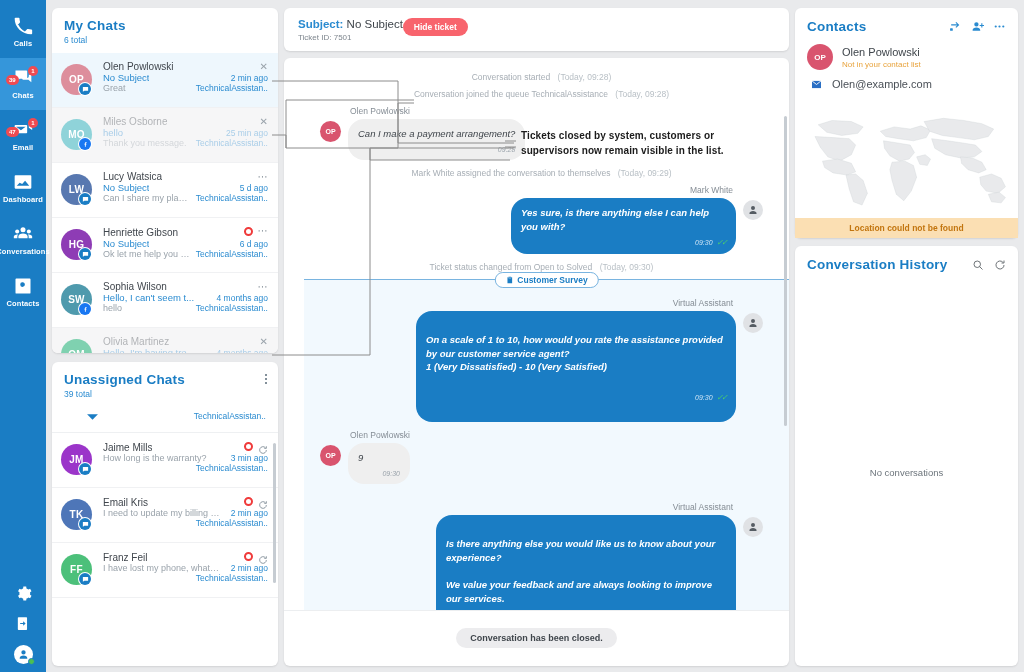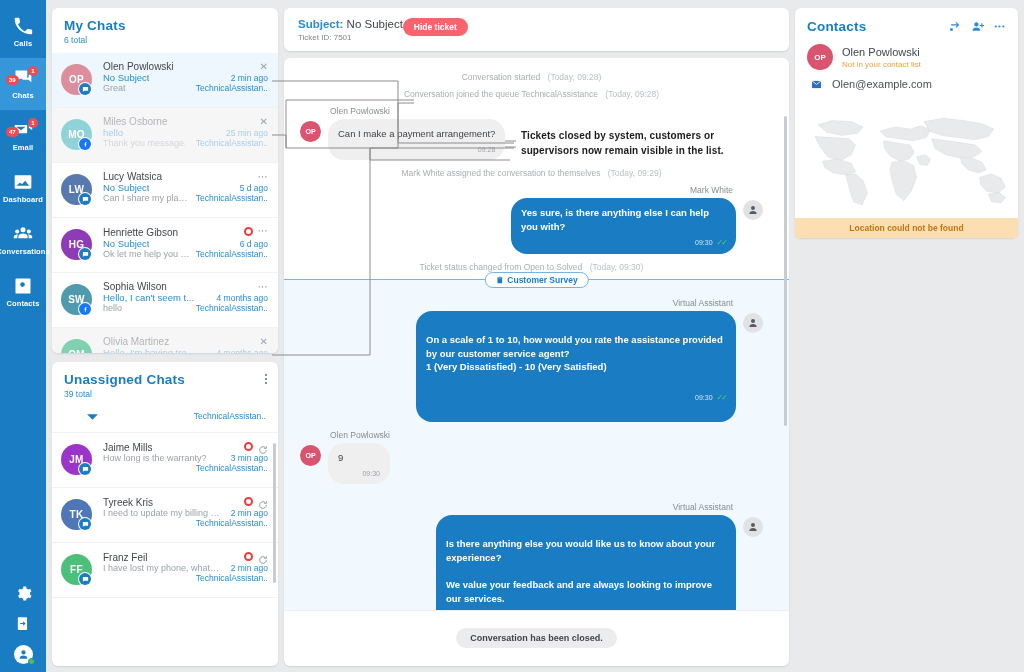--- a/index.html
+++ b/index.html
@@ -107,31 +107,31 @@
   .ticket-head { padding: 10px 14px 9px 14px; display: flex; align-items: flex-start; justify-content: flex-start; }
   .subj { font-size: 11.5px; color: #3f454b; }
   .subj b { color: #2a8bd0; }
   .tid { font-size: 8px; color: #7e868e; margin-top: 3px; }
   .hide-btn {
     background: #f8646d; color: #fff; border: none; border-radius: 11px;
     font-size: 8.5px; font-weight: bold; padding: 4px 11px; cursor: pointer;
     font-family: "Liberation Sans", sans-serif;
   }
   .convo { flex: 1 1 auto; position: relative; overflow: hidden; display: flex; flex-direction: column; }
-  .convo-scroll { flex: 1 1 auto; padding: 9px 26px 16px 16px; overflow: hidden; position: relative; }
+  .convo-scroll { flex: 1 1 auto; padding: 9px 26px 16px 16px; overflow: hidden; position: relative; margin-left: 20px; }
   .sysline { text-align: center; font-size: 8.5px; color: #a7aeb5; margin: 5px 0 7px; }
   .sysline .t { color: #b9c0c6; margin-left: 5px; }
 
   .msg-block { margin: 4px 0 8px; }
   .msg-name { font-size: 8.5px; color: #858d95; margin-bottom: 3px; }
   .msg-row { display: flex; align-items: flex-start; gap: 7px; }
   .msg-row.right { justify-content: flex-end; }
   .bub {
     border-radius: 16px; padding: 8px 10px 5px; font-size: 9.5px; line-height: 1.45;
-    position: relative; max-width: 330px;
+    position: relative; max-width: 330px; font-style: italic;
   }
   .bub.in { background: #efefef; color: #3f454b; min-width: 88px; }
   .bub.out { background: #1a7dc4; color: #fff; font-weight: bold; }
   .bub .meta { display: flex; align-items: center; justify-content: flex-end; gap: 4px; margin-top: 4px; font-size: 7px; font-weight: normal; }
   .bub.in .meta { color: #9aa3ab; }
   .bub.out .meta { color: #cfe5f6; }
   .tick { color: #4bd16a; font-size: 8px; letter-spacing: -2px; }
   .m-av { width: 20px; height: 20px; border-radius: 50%; background: #e0e2e5; display: flex; align-items: center; justify-content: center; flex: 0 0 20px; margin-top: 2px; }
   .m-av svg { width: 12px; height: 12px; fill: #555c63; }
   .op-av { width: 21px; height: 21px; border-radius: 50%; background: #d9546e; color: #fff;
@@ -508,21 +508,21 @@
             <div class="chan msg">
                 <i>
                   <svg viewBox="0 0 24 24">
                     <path d="M3 3h18v13H8l-5 4V3z"></path>
                   </svg>
                 </i>
               </div>
           </div>
           <div class="c-body">
             <div class="c-line">
-                <div class="cname">Tyreek Kris</div>
+                <div class="cname">Email Kris</div>
               <div class="c-actions">
                   <div class="o-ico"></div>
                 <div class="rot-ico"><svg viewBox="0 0 24 24">
                       <path d="M20 12a8 8 0 1 1-2.4-5.7"></path>
                       <path d="M20 3v5h-5"></path>
                     </svg></div>
                 </div>
               </div>
             <div class="c-line">
                 <div class="cprev">I need to update my billing infor...</div>
@@ -753,20 +753,36 @@
             <path d="M300 96 322 98 340 106 348 120 334 126 314 120 302 108z"></path>
             <path d="M336 134 358 128 376 136 384 152 370 164 348 160 338 148z"></path>
             <path d="M352 166 372 162 384 172 376 182 358 180z"></path>
             <path d="M218 96 234 92 244 100 238 112 224 110z"></path>
           </g>
         </svg>
       </div>
       <div class="loc-bar">Location could not be found</div>
     </div>
 
+    <div class="card hist">
+      <div class="hist-head">
+        <div class="panel-title">Conversation History</div>
+        <div class="hist-icons">
+          <svg viewBox="0 0 24 24">
+              <circle cx="10.5" cy="10.5" r="6.5"></circle>
+              <path d="M15.5 15.5 21 21"></path>
+            </svg>
+          <svg viewBox="0 0 24 24">
+              <path d="M20 12a8 8 0 1 1-2.4-5.7"></path>
+              <path d="M20 3v5h-5"></path>
+            </svg>
+        </div>
+      </div>
+      <div class="hist-empty">No conversations</div>
+    </div>
   </div>
 
   <div class="callout">
     <svg viewBox="0 0 1024 672">
       <g fill="none" stroke="#8c8c8c" stroke-width="1">
         <path d="M272 81 H398 V143 H514"></path>
         <path d="M272 135 H286 V148 H398 V103 H414"></path>
         <path d="M272 355 H370 V148 H514"></path>
         <path d="M286 148 V100 H414"></path>
         <path d="M370 148 V160 H510"></path>

